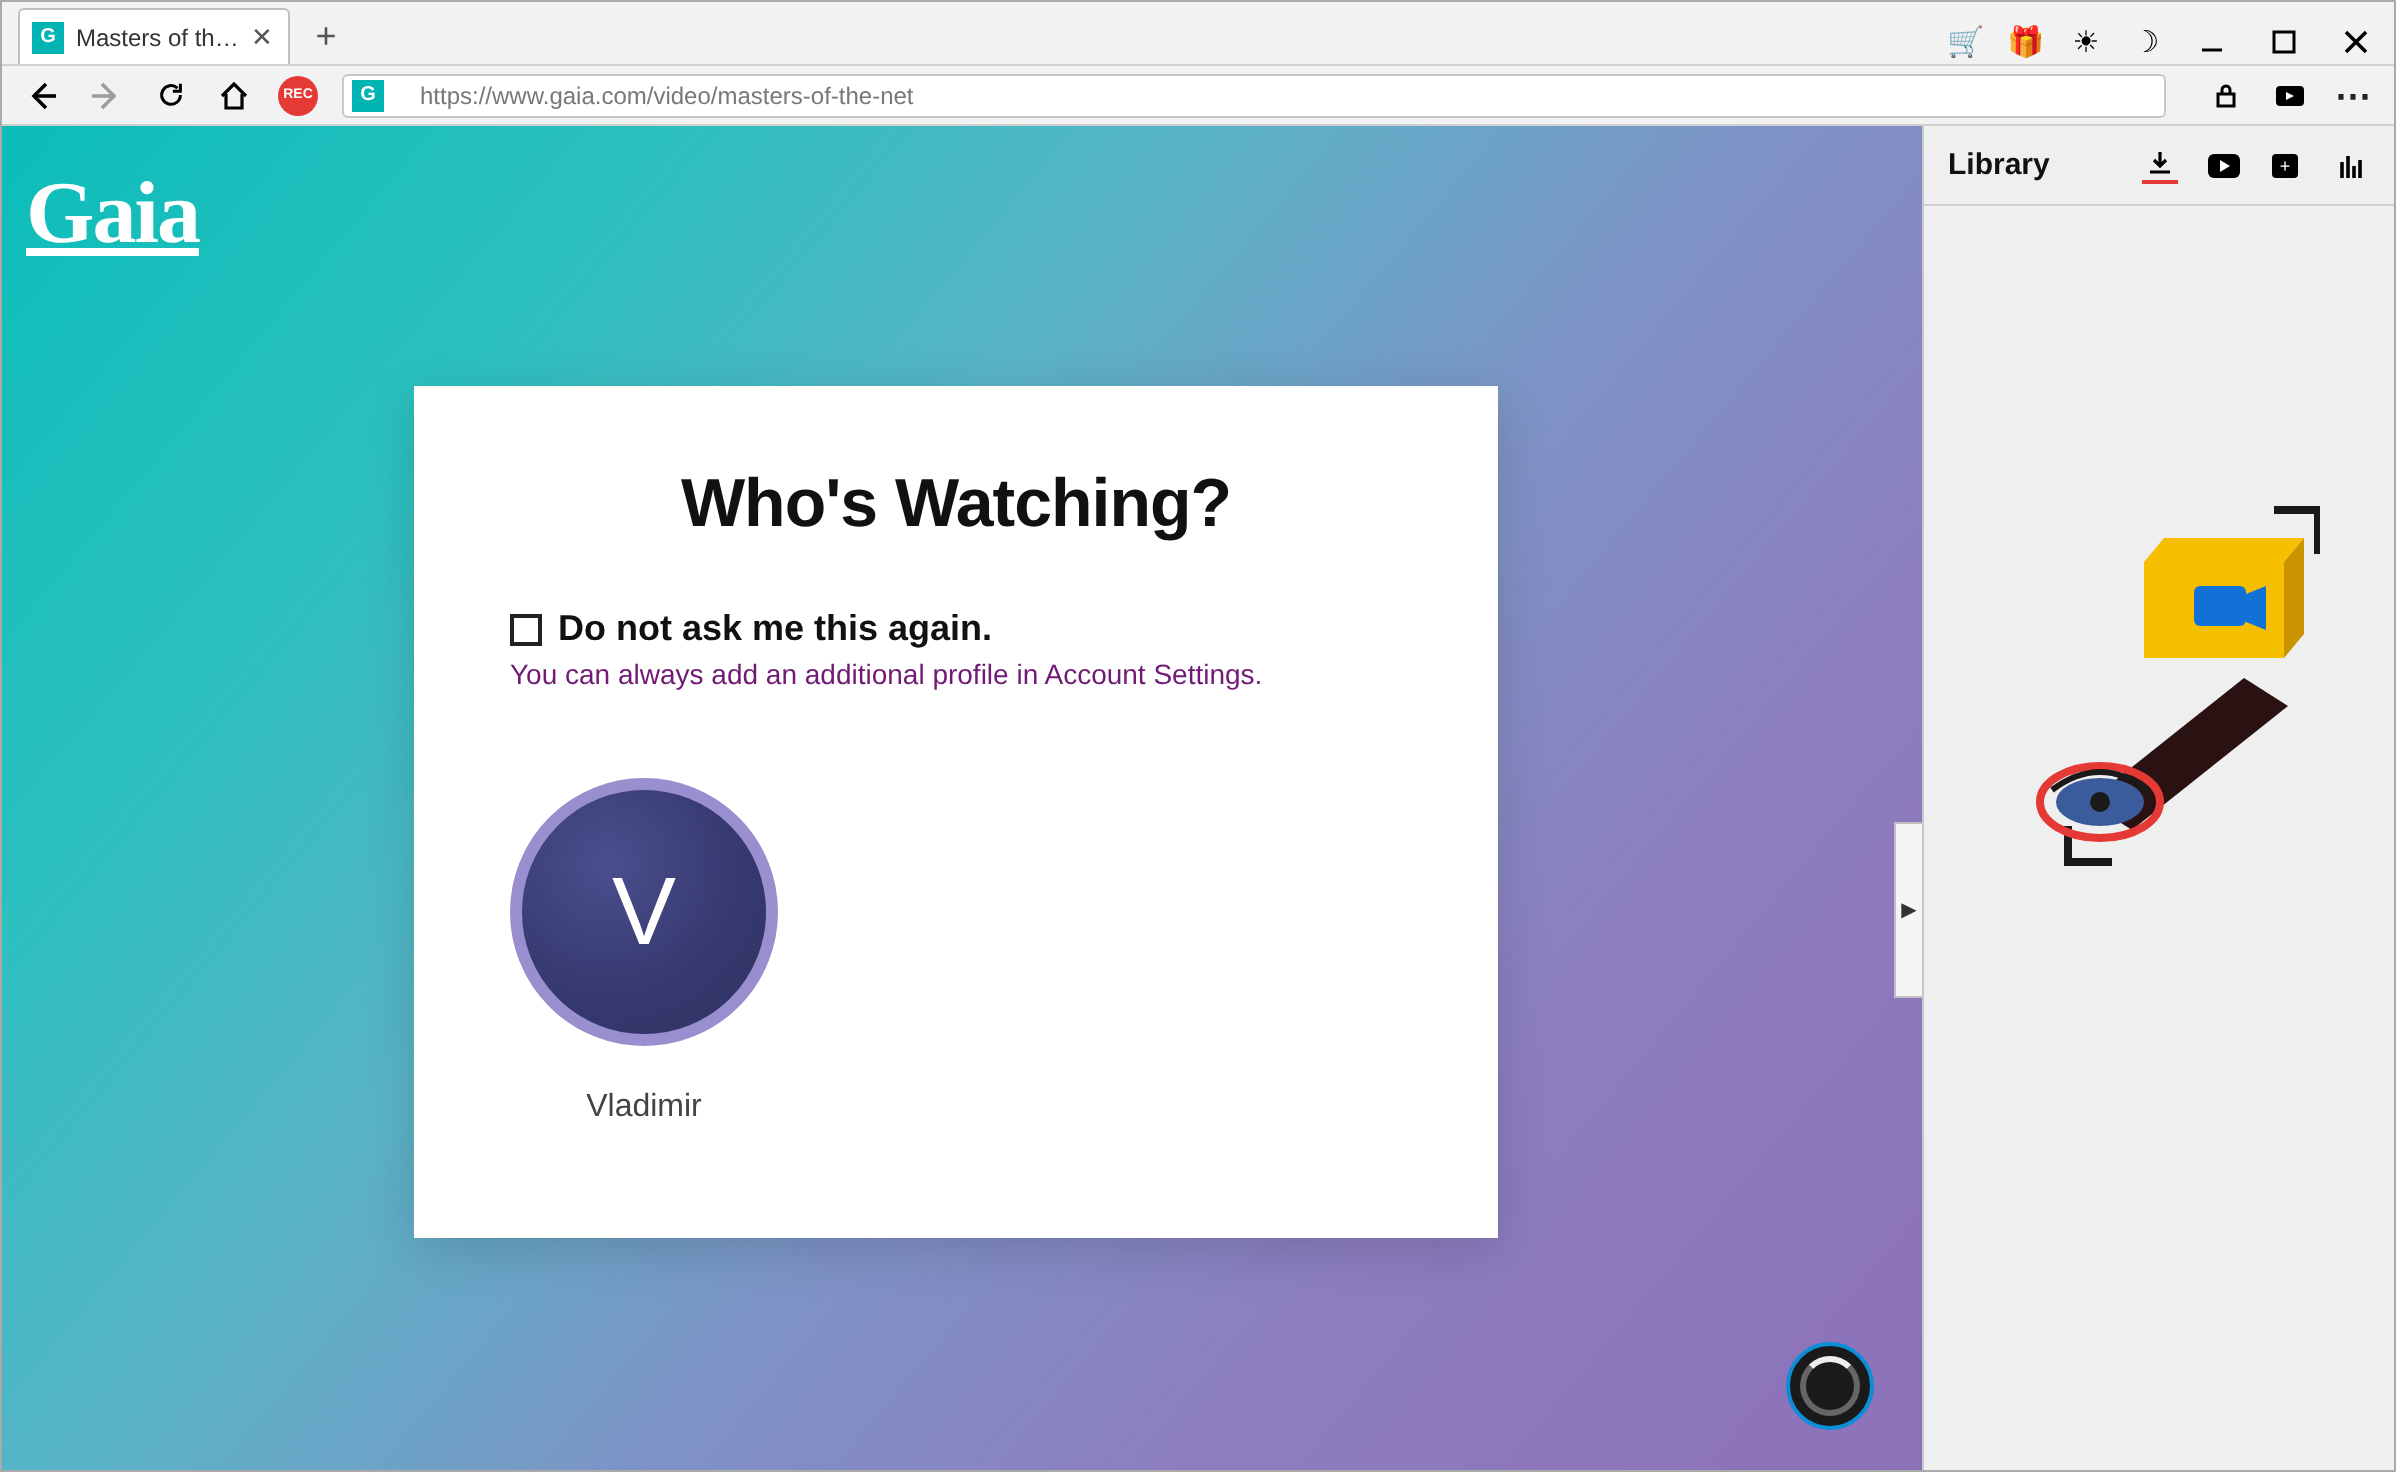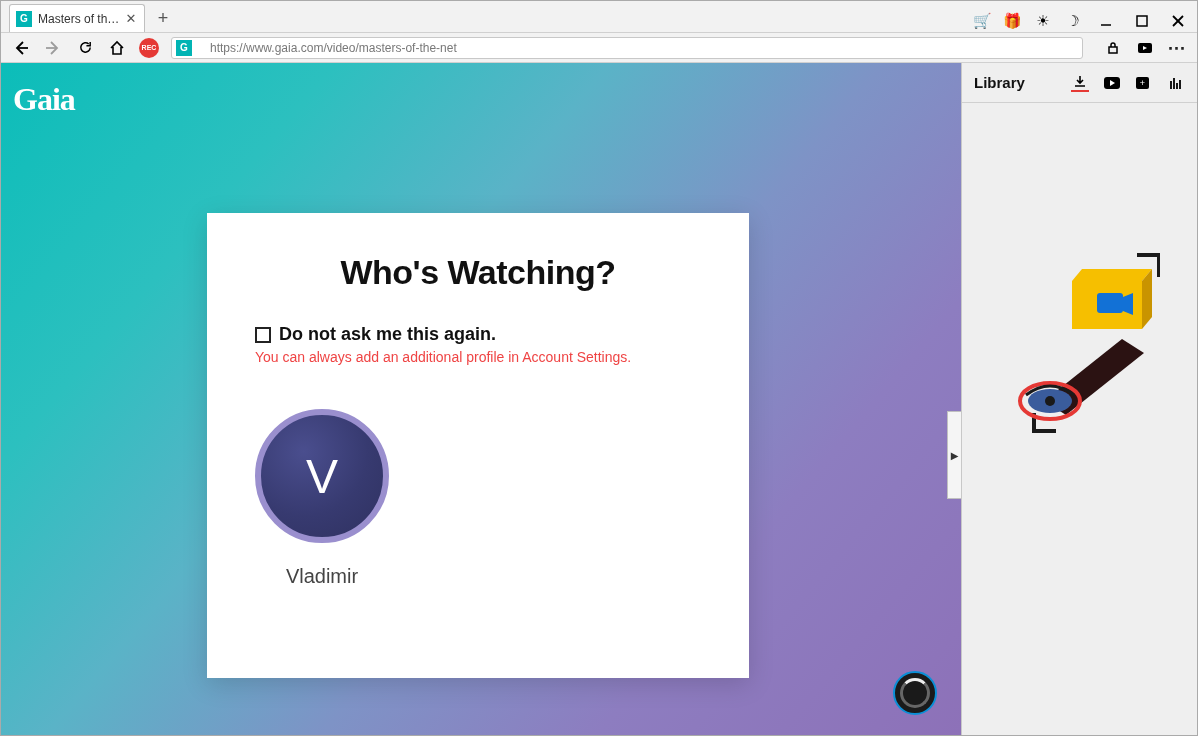--- a/index.html
+++ b/index.html
@@ -18,35 +18,35 @@
 .nav-bar { height:30px; background:#f2f2f2; display:flex; align-items:center; padding:0 10px; gap:12px; border-bottom:1px solid #d0d0d0; }
 .nav-btn { width:20px; height:20px; display:flex; align-items:center; justify-content:center; cursor:pointer; color:#222; }
 .addr-wrap { flex:1; height:22px; background:#fff; border:1px solid #c8c8c8; border-radius:3px; display:flex; align-items:center; padding:0 4px; gap:6px; }
 .addr-favicon { width:16px; height:16px; background:#01b4b4; color:#fff; display:flex; align-items:center; justify-content:center; font-size:10px; font-weight:bold; }
 .addr-url { font-size:12px; color:#787878; white-space:nowrap;padding-left:12px; }
 .nav-right { display:flex; align-items:center; gap:12px; padding-left:8px; }
 .rec-btn { width:20px; height:20px; background:#e53935; border-radius:50%; color:#fff; font-size:7px; font-weight:bold; display:flex; align-items:center; justify-content:center; }
 
 .workspace { display:flex; height:calc(100% - 62px); }
 .content { flex:1; position:relative; background:linear-gradient(130deg,#0bbdb9 0%,#2cc0bf 22%,#5ab3c7 40%,#7e93c6 58%,#8d7dc0 76%,#8d71b8 100%); overflow:hidden; }
-.logo { position:absolute; top:18px; left:12px; color:#fff; font-family:Georgia,"Times New Roman",serif; font-size:32px; font-weight:bold; letter-spacing:-1px; }
-.card { position:absolute; top:130px; left:206px; width:542px; background:#fff; padding:40px 48px 90px; box-shadow:0 6px 24px rgba(0,0,0,.15);margin-top:20px; }
+.logo { position:absolute; top:18px; left:12px; color:#fff; font-family:Georgia,"Times New Roman",serif; font-size:44px; font-weight:bold; letter-spacing:-1px;text-decoration:underline; }
+.card { position:absolute; top:130px; left:206px; width:542px; background:#fff; padding:40px 48px 56px; box-shadow:0 6px 24px rgba(0,0,0,.15); }
 .card h1 { font-size:34px; font-weight:800; color:#111; text-align:center; margin-bottom:32px; letter-spacing:-0.5px; }
 .cb-row { display:flex; align-items:center; gap:8px; margin-bottom:4px; }
 .cb { width:16px; height:16px; border:2px solid #222; cursor:pointer; }
 .cb-label { font-size:18px; color:#111; font-weight:600; }
-.cb-sub { font-size:14px; color:#ef4444; margin-bottom:44px; }
+.cb-sub { font-size:14px; color:#701a75; margin-bottom:44px; }
 .profiles { display:flex; gap:56px; }
 .profile { display:flex; flex-direction:column; align-items:center; cursor:pointer; }
 .avatar { width:134px; height:134px; border-radius:50%; display:flex; align-items:center; justify-content:center; }
 .avatar.user { background:radial-gradient(circle at 35% 30%,#4a4e8e 0%,#373a70 55%,#2f3160 100%); border:6px solid #9a8fce; }
 .avatar.user span { color:#fff; font-size:48px; font-weight:400; }
 .avatar.add { background:#07b1ad; }
 .avatar.add svg { stroke:#fff; }
-.profile-label { margin-top:22px; font-size:20px; color:#444;text-align:center; }
+.profile-label { margin-top:22px; font-size:16px; color:#444;text-align:center; }
 .manage-btn { display:block; margin:36px auto 0; width:220px; height:54px; background:#fff; border:4px solid #07b1ad; color:#07b1ad; font-size:18px; font-weight:700; cursor:pointer; }
 .spinner { position:absolute; bottom:20px; right:24px; width:44px; height:44px; border-radius:50%; background:#1a1a1a; border:2px solid #0a8fd6; display:flex; align-items:center; justify-content:center; }
 .spinner::after { content:""; width:24px; height:24px; border:3px solid #666; border-top-color:#eee; border-radius:50%; }
 .collapse-handle { position:absolute; right:0; top:348px; width:14px; height:88px; background:#f5f5f5; border:1px solid #c0c0c0; border-right:none; display:flex; align-items:center; justify-content:center; cursor:pointer; font-size:10px; color:#333; }
 
 .sidebar { width:236px; background:#efefef; border-left:1px solid #c8c8c8; display:flex; flex-direction:column; }
 .sidebar-hdr { height:40px; display:flex; align-items:center; padding:0 12px; border-bottom:1px solid #d0d0d0; }
 .sidebar-title { font-size:15px; font-weight:700; color:#111; }
 .sidebar-icons { margin-left:auto; display:flex; gap:14px; }
 .sb-icon { width:18px; height:18px; display:flex; align-items:center; justify-content:center; cursor:pointer; color:#222; font-size:12px; }

